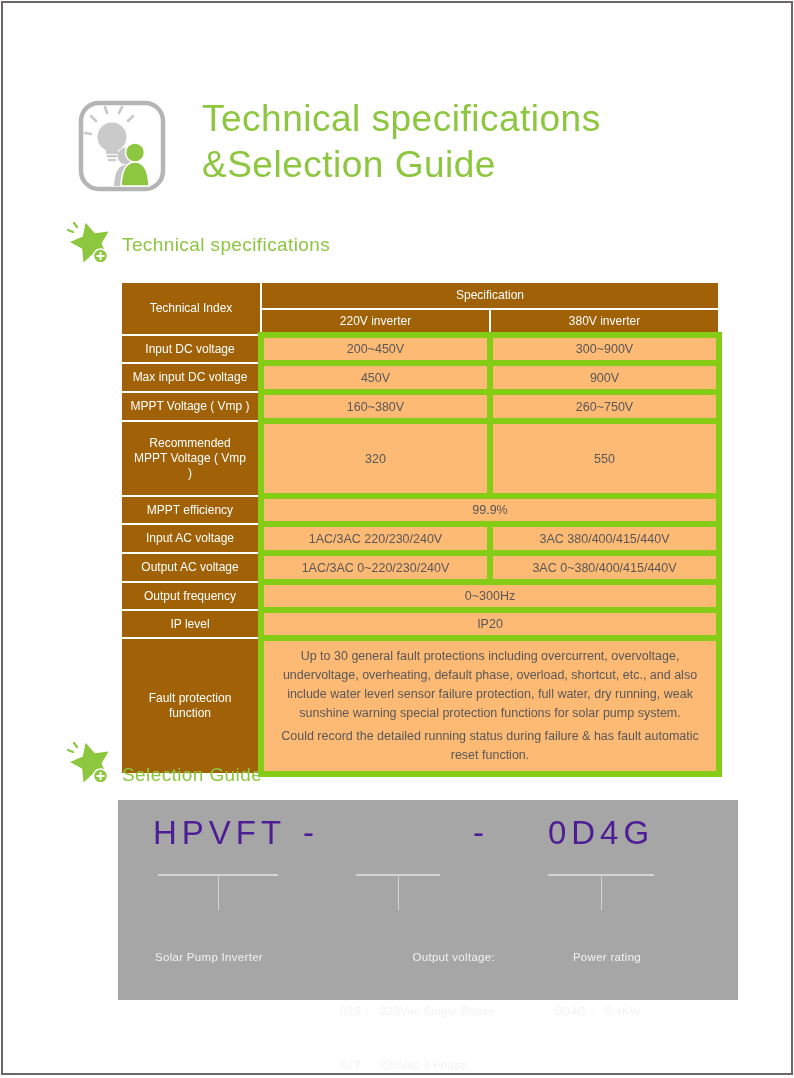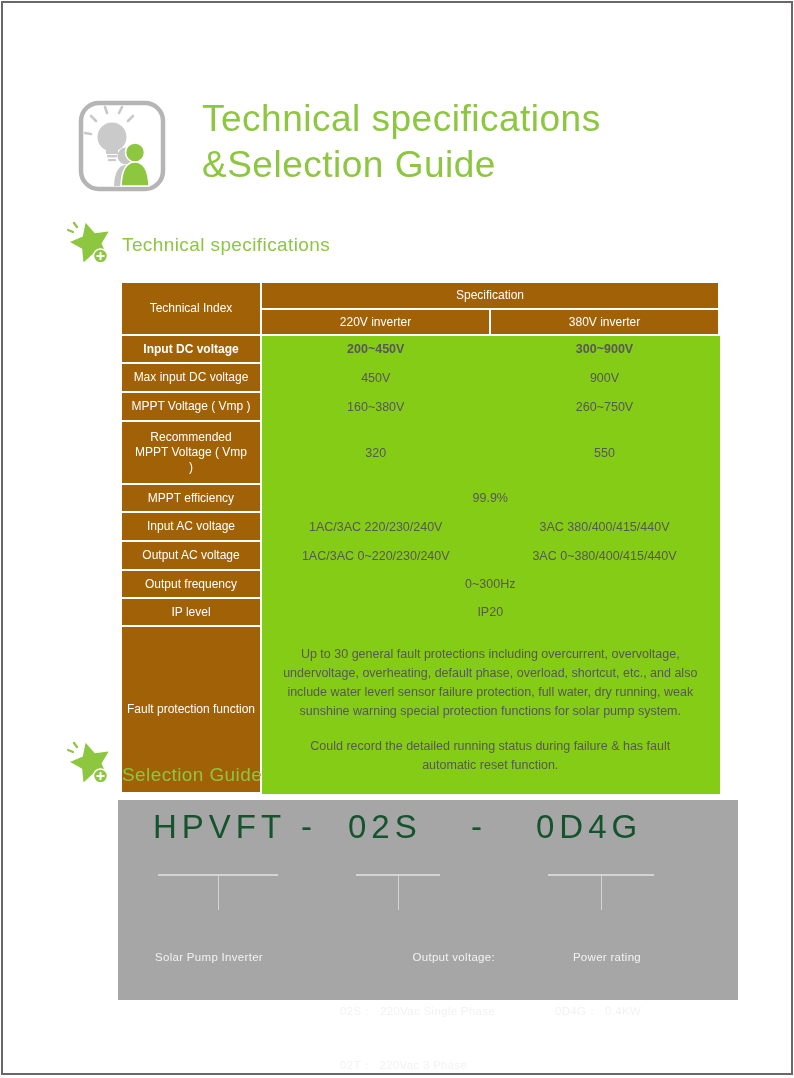--- a/index.html
+++ b/index.html
@@ -20,27 +20,27 @@
   
   .section-heading { position:absolute; left:66px; display:flex; align-items:center; }
   .section-heading .star { width:48px; height:48px; }
   .section-heading .label { margin-left:8px; margin-top:6px; color:#8dc63f; font-size:19px; letter-spacing:0.4px; }
 
   
   .spec-table-wrap { position:absolute; left:120px; top:281px; }
   table.spec { border-collapse:collapse; width:598px; table-layout:fixed; }
   table.spec td { text-align:center; vertical-align:middle; padding:2px 4px; }
   td.g { background:#a16207; border:2px solid #fff; color:#fff; font-size:12px; line-height:15px; }
-  td.w { background:#84cc16; border:1px solid #84cc16; color:#595757; font-size:12.5px; }
+  td.w { background:#fdba74; border:6px solid #84cc16; color:#595757; font-size:12.5px; }
   td.fault-cell { text-align:left; padding:10px 14px; vertical-align:middle; }
-  td.fault-cell p { margin:16px; font-size:12.5px; line-height:19px; color:#595757; }
+  td.fault-cell p { margin:4px; font-size:12.5px; line-height:19px; color:#595757; }
 
   
   .sel-box { position:absolute; left:118px; top:800px; width:620px; height:200px; background:#a6a6a6; }
-  .model-seg { position:absolute; top:8px; font-size:33px; letter-spacing:5px; color:#14532d; }
+  .model-seg { position:absolute; top:14px; font-size:33px; letter-spacing:5px; color:#4c1d95; text-align:center; }
   .model-underline { position:absolute; top:74px; height:2px; background:#d4d4d4; }
   .model-drop { position:absolute; top:76px; width:1px; height:34px; background:#d4d4d4; }
   .sel-col { position:absolute; top:112px; color:#f2f2f2; font-size:11.5px; line-height:18px; letter-spacing:0.3px; white-space:pre; }
   .sel-col .col-label { margin-bottom:0;text-align:right; }
 </style>
 </head>
 <body>
 
 <div class="page">
   <div class="page-frame"></div>
@@ -97,37 +97,37 @@
         </colgroup>
       <tbody>
         <tr style="height:27px;">
           <td class="g" rowspan="2">Technical Index</td>
           <td class="g" colspan="2">Specification</td>
         </tr>
         <tr style="height:26px;">
           <td class="g">220V inverter</td>
           <td class="g">380V inverter</td>
         </tr>
-        <tr style="height:28px;font-weight:bold;">
+        <tr style="height:28px;">
           <td class="g">Input DC voltage</td>
           <td class="w">200~450V</td>
           <td class="w">300~900V</td>
         </tr>
         <tr style="height:29px;">
           <td class="g">Max input DC voltage</td>
           <td class="w">450V</td>
           <td class="w">900V</td>
         </tr>
         <tr style="height:29px;">
           <td class="g">MPPT Voltage ( Vmp )</td>
           <td class="w">160~380V</td>
           <td class="w">260~750V</td>
         </tr>
         <tr style="height:45px;">
-          <td class="g" style="padding:8px 12px;">Recommended MPPT Voltage ( Vmp )</td>
+          <td class="g" style="padding:14px 12px;">Recommended MPPT Voltage ( Vmp )</td>
           <td class="w">320</td>
           <td class="w">550</td>
         </tr>
         <tr style="height:28px;">
           <td class="g">MPPT efficiency</td>
           <td class="w" colspan="2">99.9%</td>
         </tr>
         <tr style="height:29px;">
           <td class="g">Input AC voltage</td>
           <td class="w">1AC/3AC 220/230/240V</td>
@@ -169,21 +169,20 @@
         <line x1="31.2" y1="38" x2="37.8" y2="38"></line>
         <line x1="34.5" y1="34.7" x2="34.5" y2="41.3"></line>
       </g>
     </svg>
     <span class="label">Selection Guide</span>
   </div>
 
   <div class="sel-box">
     <div class="model-seg" style="left:35px; width:130px;">HPVFT</div>
     <div class="model-seg" style="left:183px; width:20px;">-</div>
-    <div class="model-seg" style="left:230px; width:100px;">02S</div>
     <div class="model-seg" style="left:353px; width:20px;">-</div>
     <div class="model-seg" style="left:418px; width:130px;">0D4G</div>
 
     <div class="model-underline" style="left:40px;  width:120px;"></div>
     <div class="model-underline" style="left:238px; width:84px;"></div>
     <div class="model-underline" style="left:430px; width:106px;"></div>
 
     <div class="model-drop" style="left:100px;"></div>
     <div class="model-drop" style="left:280px;"></div>
     <div class="model-drop" style="left:483px;"></div>

